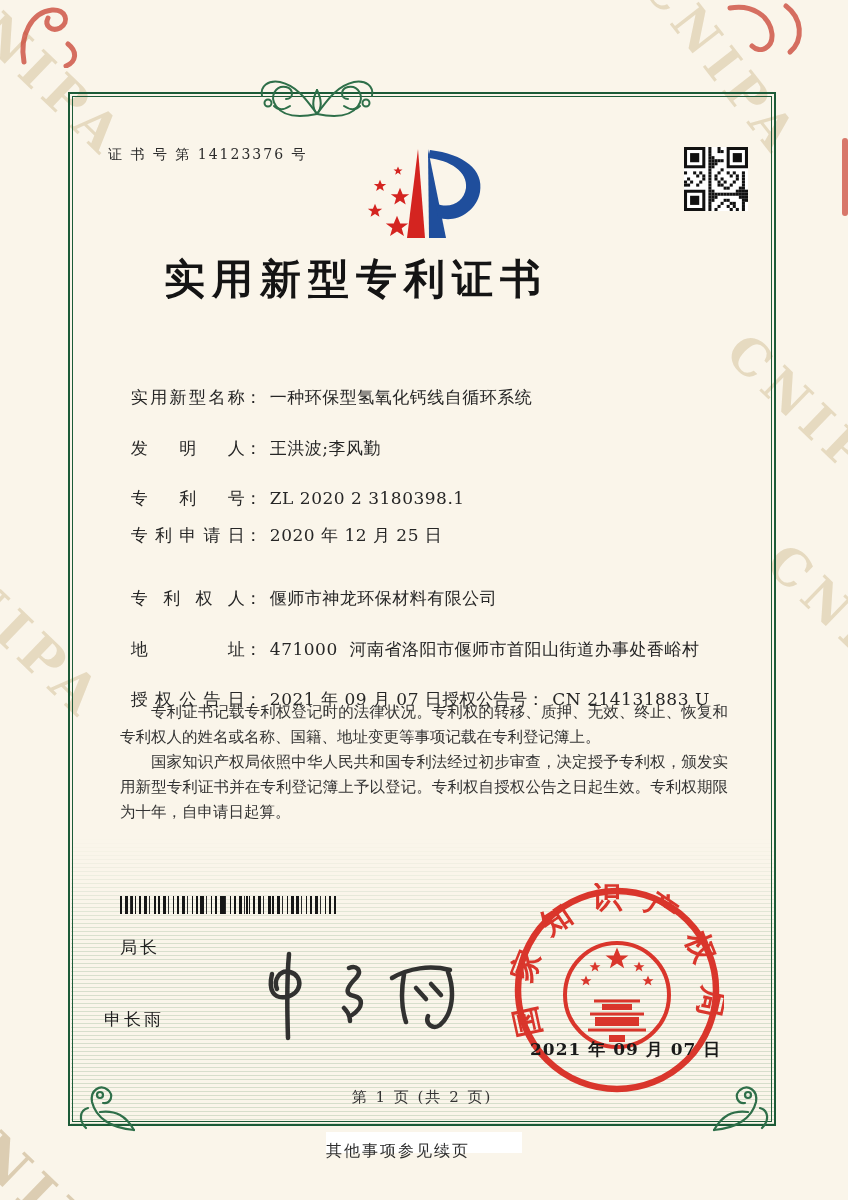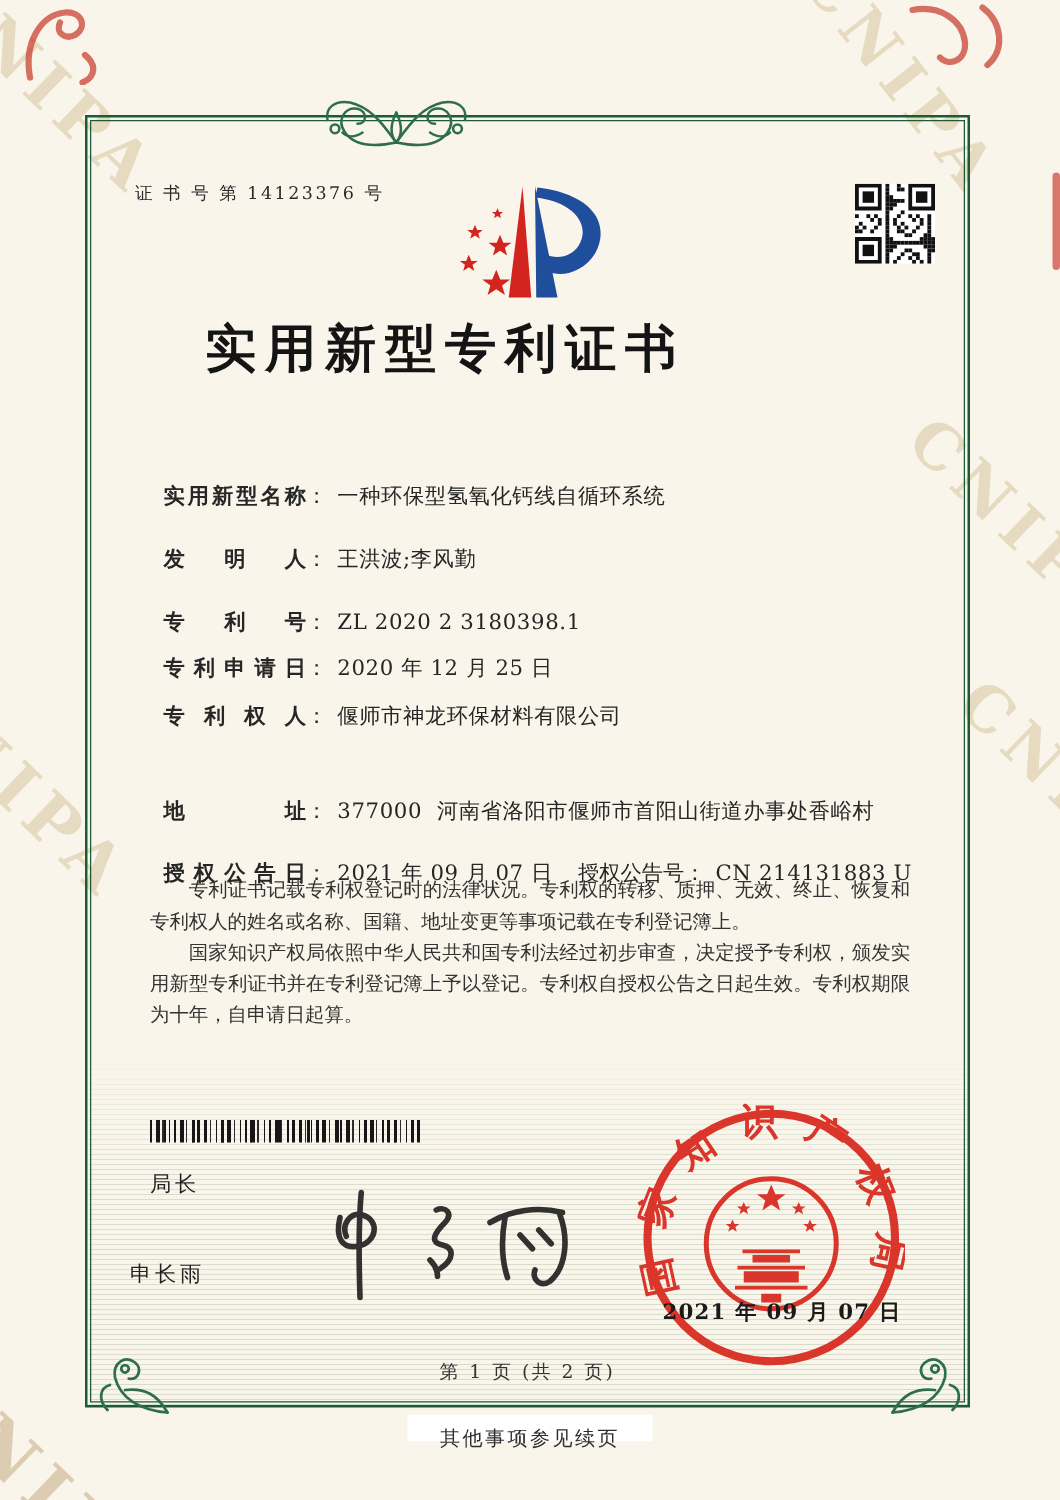--- a/index.html
+++ b/index.html
@@ -47,25 +47,25 @@
   .qr{left:684px;top:147px;width:64px;height:64px;background:#fff;}
   .title{
     left:68px;top:252px;width:576px;text-align:center;
     font-size:41px;font-weight:700;letter-spacing:7px;color:#141414;
   }
 
   
   .frow{position:absolute;left:120px;font-size:17px;line-height:26px;color:#262626;white-space:pre-wrap;}
   .flabel{
     display:inline-block;width:114px;
-    text-align:justify;text-align-last:justify;vertical-align:top;font-weight:bold;
+    text-align:justify;text-align-last:justify;vertical-align:top;
   }
   .fcolon{display:inline-block;vertical-align:top;}
   .fvalue{display:inline-block;margin-left:8px;vertical-align:top;letter-spacing:.5px;}
-  .fpair2{margin-left:20px;}
+  .fpair2{}
   .fpair2 .flabel2{display:inline-block;vertical-align:top;}
 
   
   .bodytext{
     left:120px;top:700px;width:608px;
     font-size:15.5px;line-height:25px;text-align:justify;color:#333;
   }
   .bodytext p{margin:0;text-indent:2em;}
 
   
@@ -83,21 +83,21 @@
   .seal{left:510px;top:883px;opacity:.93;}
   .sealdate{
     left:530px;top:1038px;width:210px;font-size:17px;font-weight:700;
     letter-spacing:1px;color:#1a1a1a;z-index:5;
   }
 
   
   .pageinfo{left:68px;top:1088px;width:708px;text-align:center;font-size:15px;letter-spacing:2px;color:#333;}
   .notebox{
     left:326px;top:1132px;width:196px;height:21px;line-height:38px;
-    background:#ffffff;text-align:center;font-size:16px;letter-spacing:2px;color:#2e2e2e;
+    background:#ffffff;text-align:left;font-size:16px;letter-spacing:2px;color:#2e2e2e;
   }
 
   
   .orn-top{left:228px;top:70px;}
   .orn-bl{left:56px;top:1080px;}
   .orn-br{left:710px;top:1080px;transform:scaleX(-1);}
   .redsq-tl{left:14px;top:0;}
   .redsq-tr{left:722px;top:0;}
   .red-sliver{left:842px;top:138px;width:6px;height:78px;background:#c94233;opacity:.7;border-radius:3px;}
 </style>
@@ -314,25 +314,25 @@
 </div>
 <div class="frow" style="top:409px">
   <span class="flabel">发明人</span><span class="fcolon">：</span><span class="fvalue">王洪波;李风勤</span>
 </div>
 <div class="frow" style="top:459px">
   <span class="flabel">专利号</span><span class="fcolon">：</span><span class="fvalue">ZL 2020 2 3180398.1</span>
 </div>
 <div class="frow" style="top:496px">
   <span class="flabel">专利申请日</span><span class="fcolon">：</span><span class="fvalue">2020 年 12 月 25 日</span>
 </div>
-<div class="frow" style="top:534px">
+<div class="frow" style="top:559px">
   <span class="flabel">专利权人</span><span class="fcolon">：</span><span class="fvalue">偃师市神龙环保材料有限公司</span>
 </div>
 <div class="frow" style="top:610px">
-  <span class="flabel">地址</span><span class="fcolon">：</span><span class="fvalue">377000  河南省洛阳市偃师市首阳山街道办事处香峪村</span>
+  <span class="flabel">地址</span><span class="fcolon">：</span><span class="fvalue">471000  河南省洛阳市偃师市首阳山街道办事处香峪村</span>
 </div>
 <div class="frow" style="top:660px">
   <span class="flabel">授权公告日</span><span class="fcolon">：</span><span class="fvalue">2021 年 09 月 07 日</span><span class="fpair2"><span class="flabel2">授权公告号</span><span class="fcolon">：</span><span class="fvalue">CN 214131883 U</span></span>
 </div>
 
 <div class="abs bodytext">
   <p>专利证书记载专利权登记时的法律状况。专利权的转移、质押、无效、终止、恢复和专利权人的姓名或名称、国籍、地址变更等事项记载在专利登记簿上。</p>
   <p>国家知识产权局依照中华人民共和国专利法经过初步审查，决定授予专利权，颁发实用新型专利证书并在专利登记簿上予以登记。专利权自授权公告之日起生效。专利权期限为十年，自申请日起算。</p>
 </div>
 

